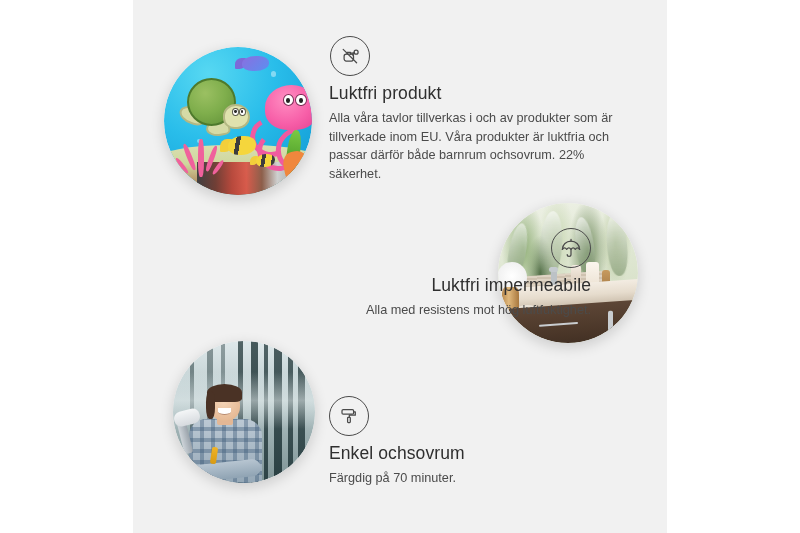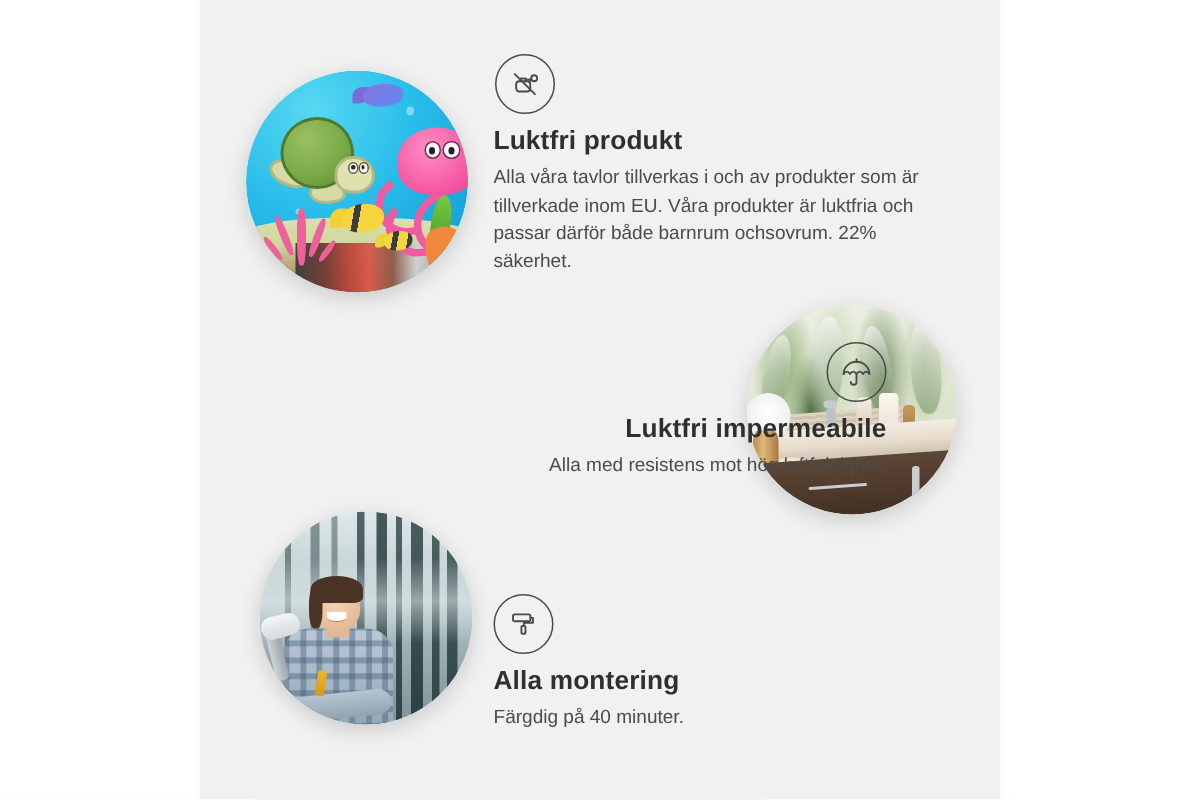--- a/index.html
+++ b/index.html
@@ -297,21 +297,21 @@
   
   .feature { position: absolute; }
   .icon-circle {
     width: 38px; height: 38px; border-radius: 50%;
     border: 1.6px solid #4a4a4a;
     display: flex; align-items: center; justify-content: center;
   }
   .icon-circle svg { display: block; }
   .feat-title {
     font-size: 17.5px;
-    font-weight: bold;
+    font-weight: normal;
     color: #2f2f2f;
     line-height: 1.25;
     margin: 7px 0 4px 0;
     letter-spacing: .1px;
   }
   .feat-body {
     font-size: 12.7px;
     color: #4b4b4b;
     line-height: 1.48;
     margin: 0;
@@ -476,18 +476,18 @@
     <div class="feature" id="feature-assembly">
       <div class="icon-row">
         <div class="icon-circle">
           <svg width="24" height="24" viewBox="0 0 24 24" fill="none" stroke="#4a4a4a" stroke-width="1.25" stroke-linecap="round" stroke-linejoin="round">
             <rect x="5.0" y="5.6" width="11.6" height="4.6" rx="1.2"></rect>
             <path d="M16.6 7.9h1.7v3.3h-6.0v2.1"></path>
             <rect x="10.6" y="13.3" width="2.7" height="5.2" rx="0.7"></rect>
           </svg>
         </div>
       </div>
-      <div class="feat-title">Alla montering</div>
-      <p class="feat-body">Färgdig på 40 minuter.</p>
+      <div class="feat-title">Enkel ochsovrum</div>
+      <p class="feat-body">Färgdig på 70 minuter.</p>
     </div>
 
   </div>
 </div>
 
 </body></html>

